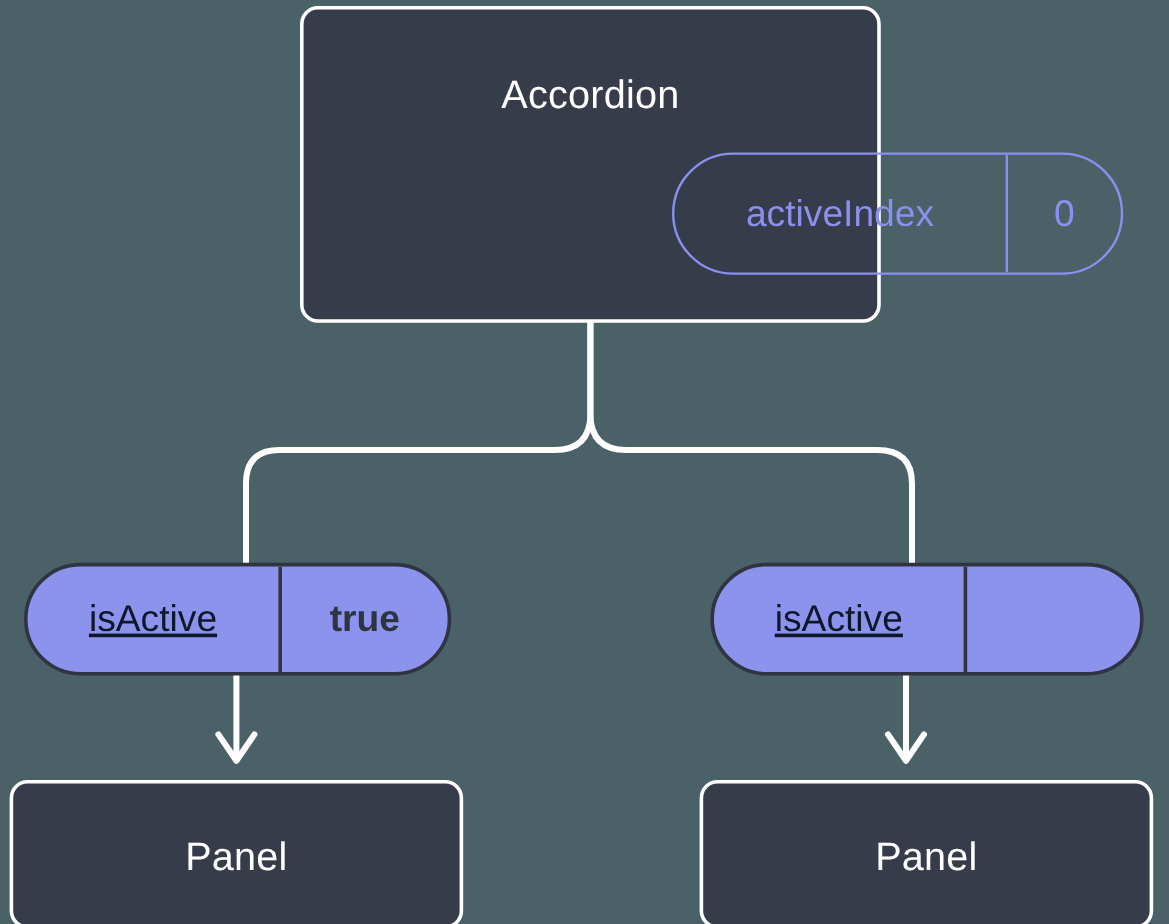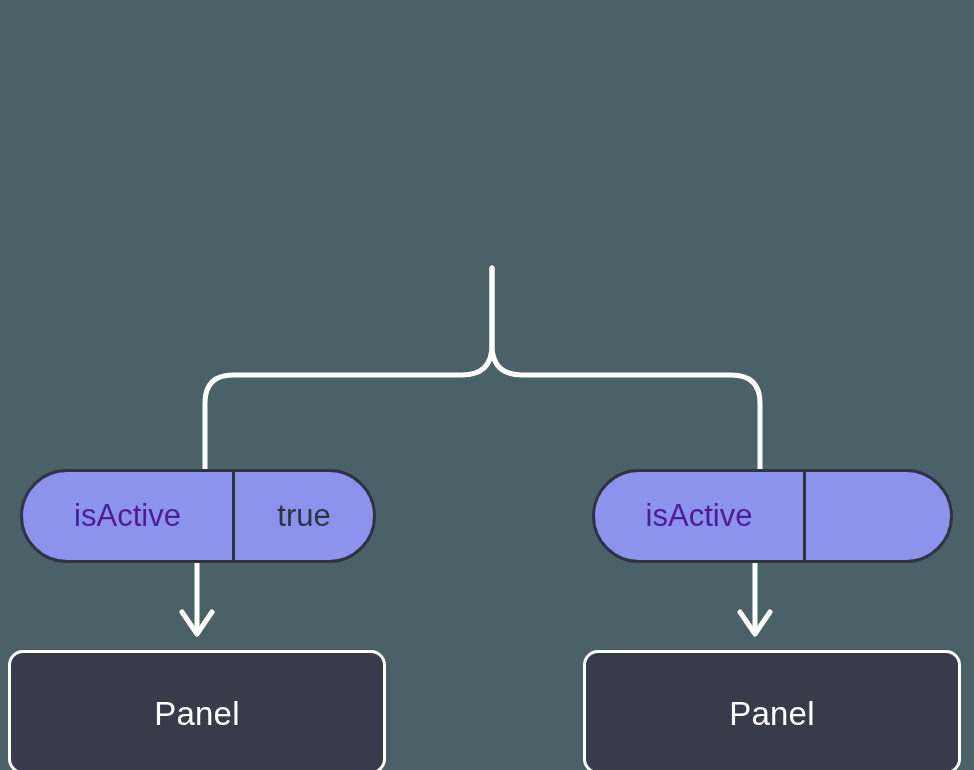--- a/index.html
+++ b/index.html
@@ -108,27 +108,29 @@
 
   
   .pill-filled {
     top: 469px;
     height: 94px;
     border: 3px solid #2f3442;
     background: #8b93ed;
   }
   .pill-filled .pill-key {
     border-right: 3px solid #2f3442;
-    color: #4c1d95;
+    color: #0f172a;
     font-size: 31px;
+    text-decoration: underline;
   }
   .pill-filled .pill-val {
     flex: 1 1 auto;
     color: #2f3442;
     font-size: 31px;
+    font-weight: bold;
   }
   #state-pill-left  { left: 20px;  width: 356px; }
   #state-pill-left .pill-key  { flex: 0 0 209px; }
   #state-pill-right { left: 592px; width: 361px; }
   #state-pill-right .pill-key { flex: 0 0 208px; }
 </style>
 </head>
 <body>
 
 <div id="stage">
@@ -149,20 +151,28 @@
              Q 760 375 760 403
              L 760 470" fill="none" stroke="#ffffff" stroke-width="5" stroke-linecap="round" stroke-linejoin="round"></path>
 
     <line x1="197" y1="562" x2="197" y2="630" stroke="#ffffff" stroke-width="5" stroke-linecap="butt"></line>
     <polyline points="182,612 197,634 212,612" fill="none" stroke="#ffffff" stroke-width="5" stroke-linecap="round" stroke-linejoin="round"></polyline>
 
     <line x1="755" y1="562" x2="755" y2="630" stroke="#ffffff" stroke-width="5" stroke-linecap="butt"></line>
     <polyline points="740,612 755,634 770,612" fill="none" stroke="#ffffff" stroke-width="5" stroke-linecap="round" stroke-linejoin="round"></polyline>
   </svg>
 
+  <div class="node-box" id="accordion-box">
+    <div class="node-title" id="accordion-title">Accordion</div>
+
+    <div class="pill" id="state-pill-accordion">
+      <div class="pill-key">activeIndex</div>
+      <div class="pill-val">0</div>
+    </div>
+  </div>
 
   <div class="pill pill-filled" id="state-pill-left">
     <div class="pill-key">isActive</div>
     <div class="pill-val">true</div>
   </div>
 
   <div class="node-box panel-box" id="panel-left-box">
     <div class="node-title panel-title">Panel</div>
   </div>
 

